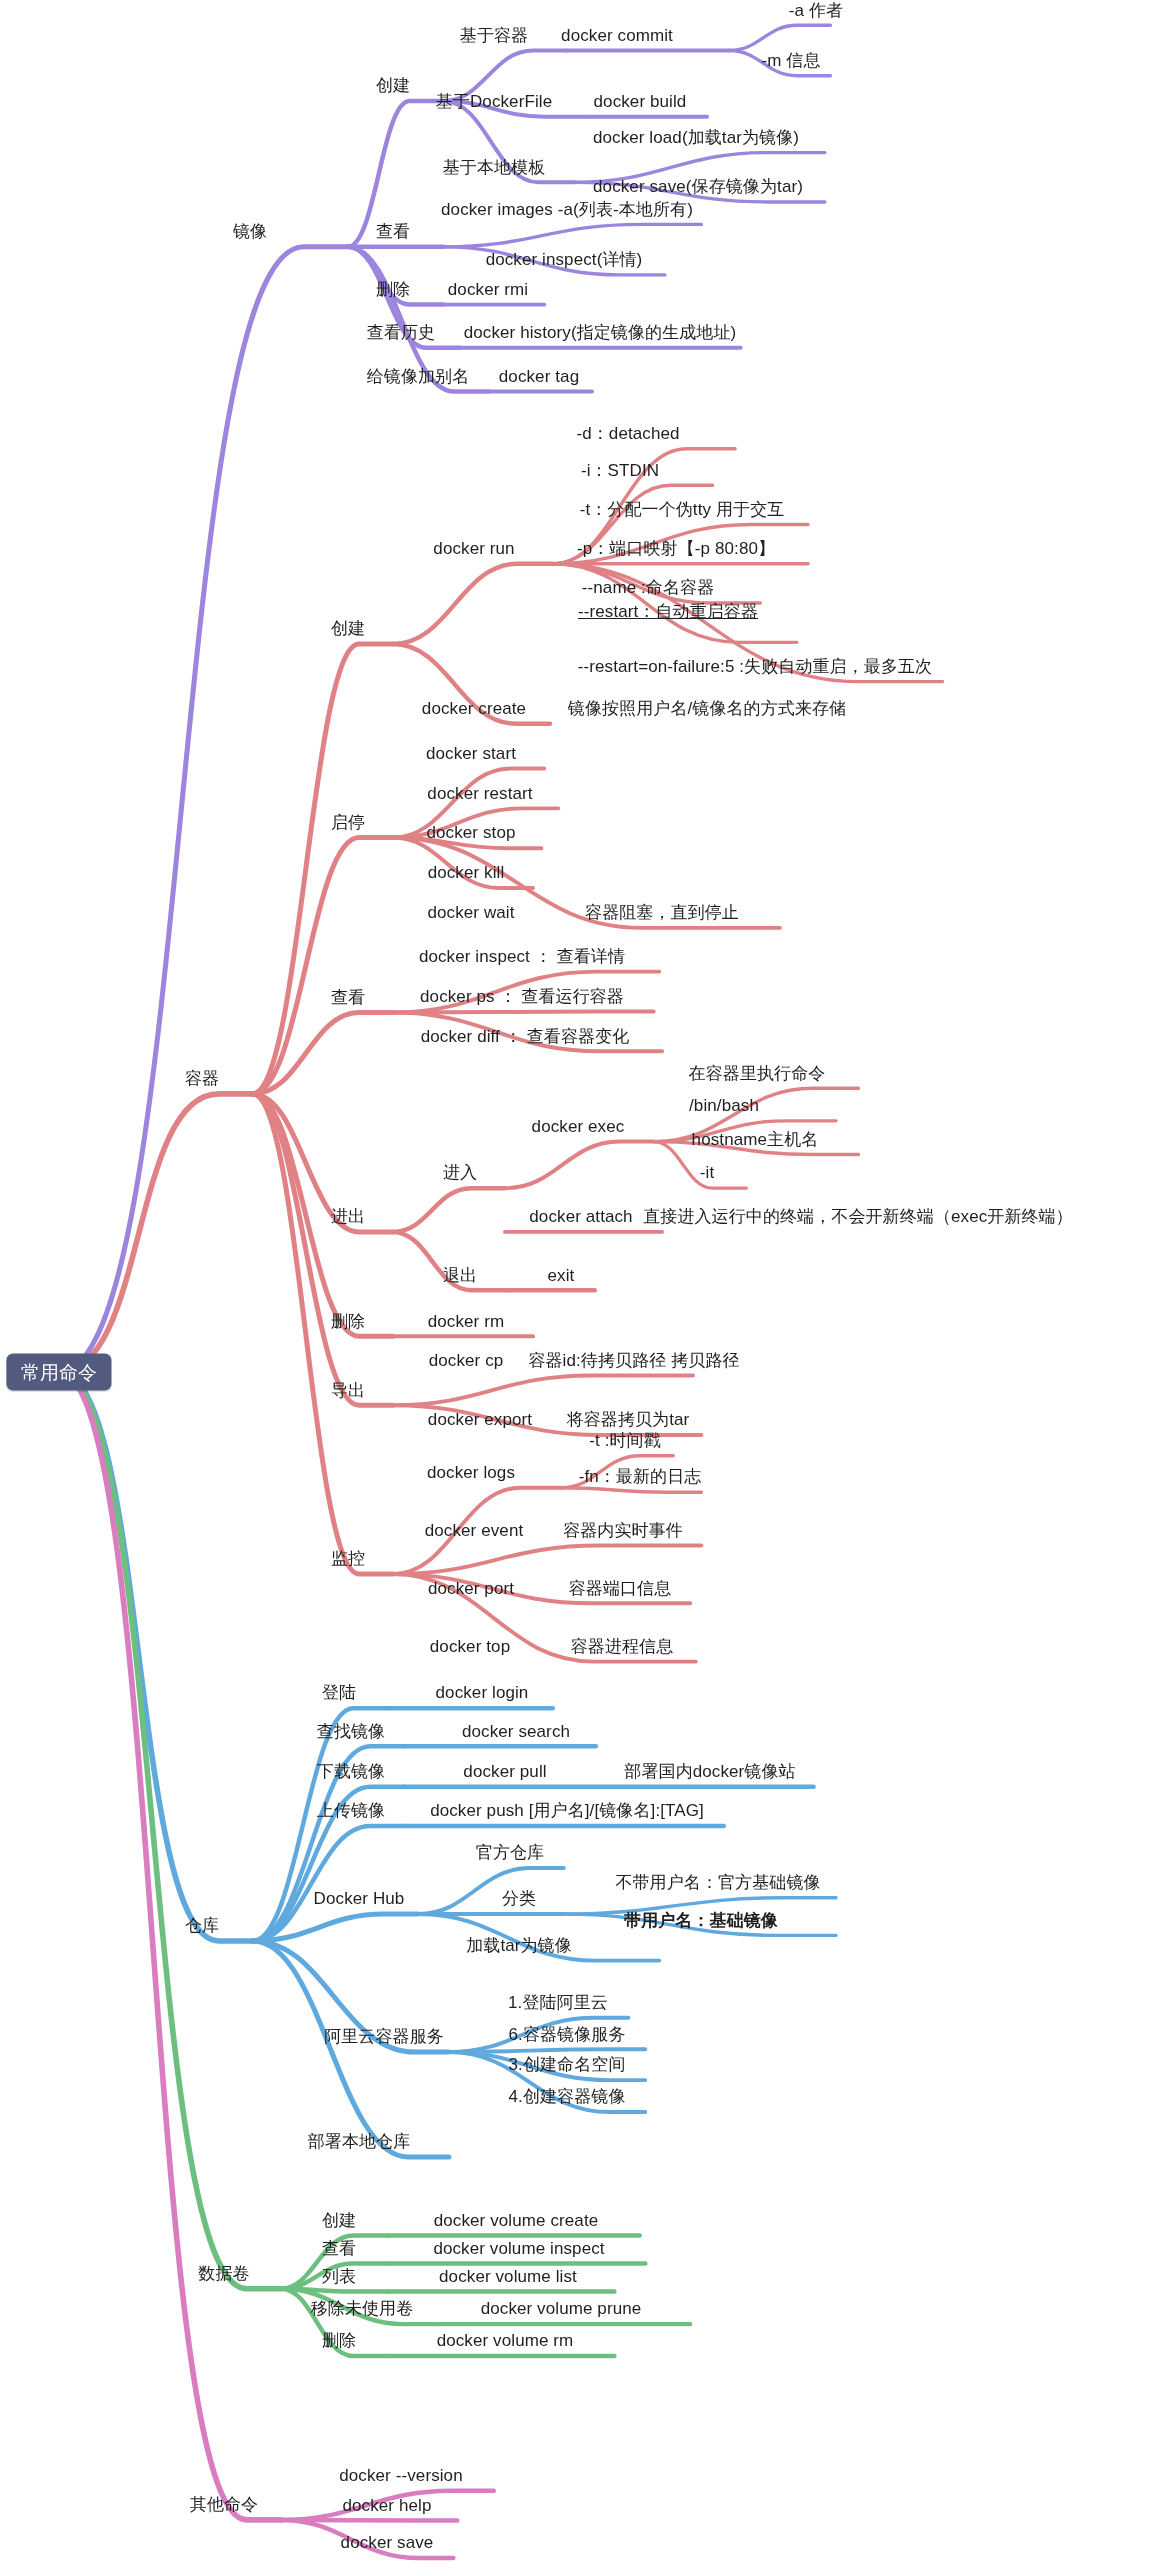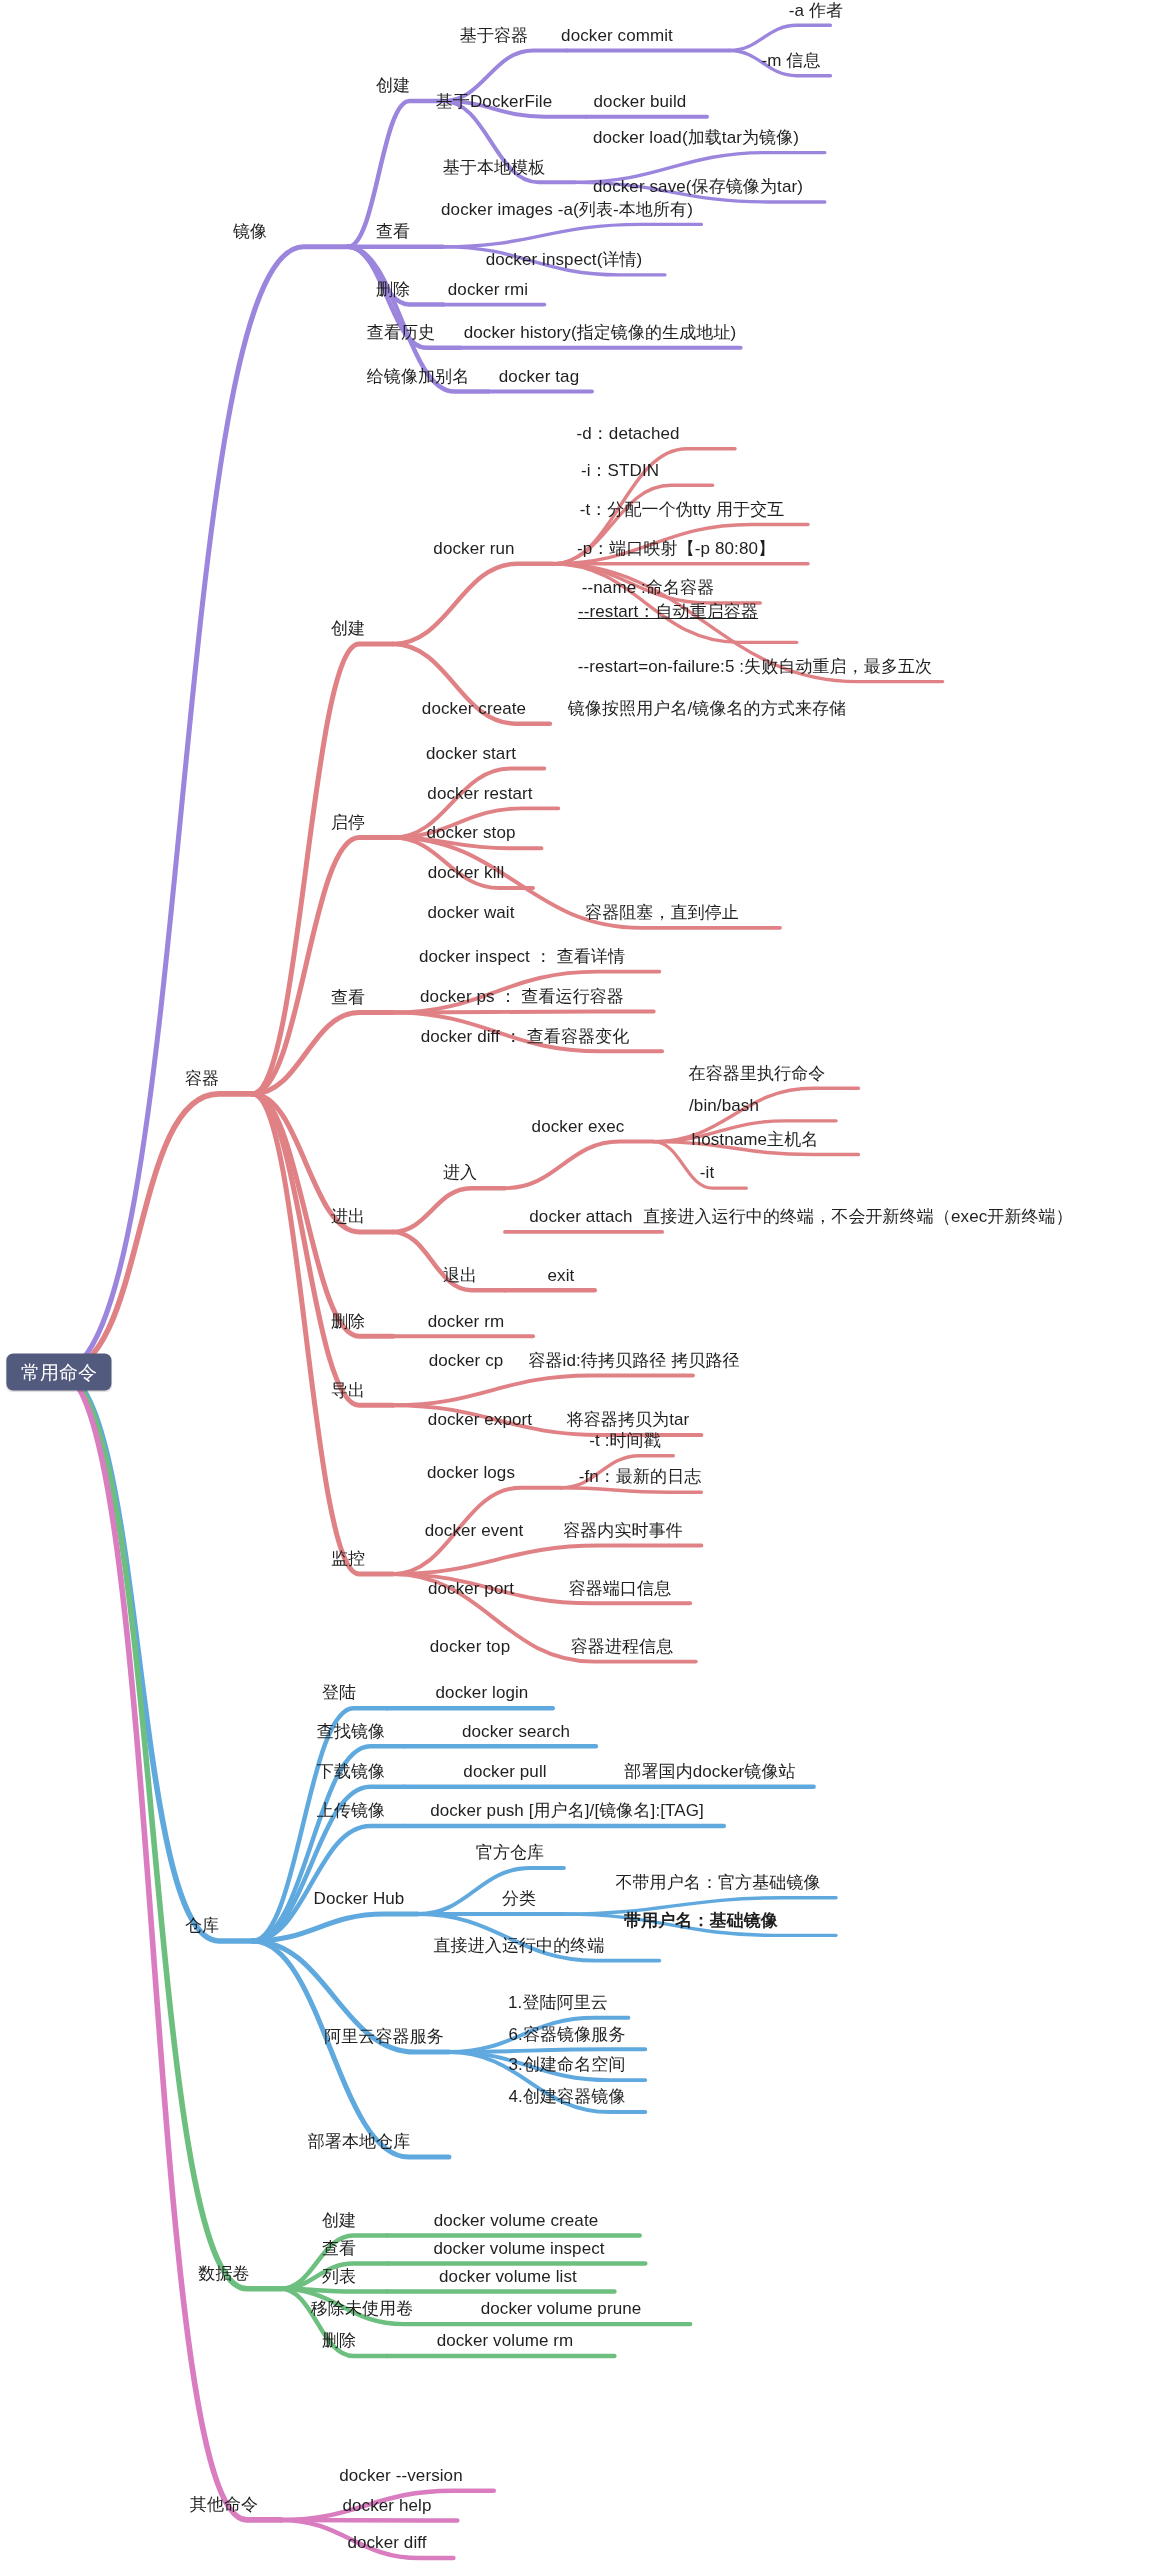--- a/index.html
+++ b/index.html
@@ -198,40 +198,40 @@
       <div class="node-label" style="left: 351px; top: 1780px;">下载镜像</div>
       <div class="node-label" style="left: 505px; top: 1780px;">docker pull</div>
       <div class="node-label" style="left: 710px; top: 1780px;">部署国内docker镜像站</div>
       <div class="node-label" style="left: 351px; top: 1819px;">上传镜像</div>
       <div class="node-label" style="left: 567px; top: 1819px;">docker push [用户名]/[镜像名]:[TAG]</div>
       <div class="node-label" style="left: 359px; top: 1907px;">Docker Hub</div>
       <div class="node-label" style="left: 510px; top: 1861px;">官方仓库</div>
       <div class="node-label" style="left: 519px; top: 1907px;">分类</div>
       <div class="node-label" style="left: 718px; top: 1891px;">不带用户名：官方基础镜像</div>
       <div class="node-label bold" style="left: 701px; top: 1929px;">带用户名：基础镜像</div>
-      <div class="node-label" style="left: 519px; top: 1954px;">直接进入运行中的终端</div>
+      <div class="node-label" style="left: 519px; top: 1954px;">加载tar为镜像</div>
       <div class="node-label" style="left: 384px; top: 2045px;">阿里云容器服务</div>
       <div class="node-label" style="left: 558px; top: 2011px;">1.登陆阿里云</div>
       <div class="node-label" style="left: 567px; top: 2043px;">6.容器镜像服务</div>
       <div class="node-label" style="left: 567px; top: 2073px;">3.创建命名空间</div>
       <div class="node-label" style="left: 551px; top: 2105px; margin-left: 16px;">4.创建容器镜像</div>
       <div class="node-label" style="left: 359px; top: 2150px;">部署本地仓库</div>
       <div class="node-label" style="left: 224px; top: 2282px;">数据卷</div>
       <div class="node-label" style="left: 339px; top: 2229px;">创建</div>
       <div class="node-label" style="left: 516px; top: 2229px;">docker volume create</div>
       <div class="node-label" style="left: 339px; top: 2257px;">查看</div>
       <div class="node-label" style="left: 519px; top: 2257px;">docker volume inspect</div>
       <div class="node-label" style="left: 339px; top: 2285px;">列表</div>
       <div class="node-label" style="left: 508px; top: 2285px;">docker volume list</div>
       <div class="node-label" style="left: 362px; top: 2317px;">移除未使用卷</div>
       <div class="node-label" style="left: 561px; top: 2317px;">docker volume prune</div>
       <div class="node-label" style="left: 339px; top: 2349px;">删除</div>
       <div class="node-label" style="left: 505px; top: 2349px;">docker volume rm</div>
       <div class="node-label" style="left: 224px; top: 2513px;">其他命令</div>
       <div class="node-label" style="left: 401px; top: 2484px;">docker --version</div>
       <div class="node-label" style="left: 387px; top: 2514px;">docker help</div>
-      <div class="node-label" style="left: 387px; top: 2551px;">docker diff</div>
+      <div class="node-label" style="left: 387px; top: 2551px;">docker save</div>
     </div>
   <div class="central" id="central-node" style="left: 59px; top: 1372px; background: rgb(82, 90, 125); color: rgb(255, 255, 255);">
     <span>常用命令</span>
   </div>
 </div>
 
 
 </body></html>

